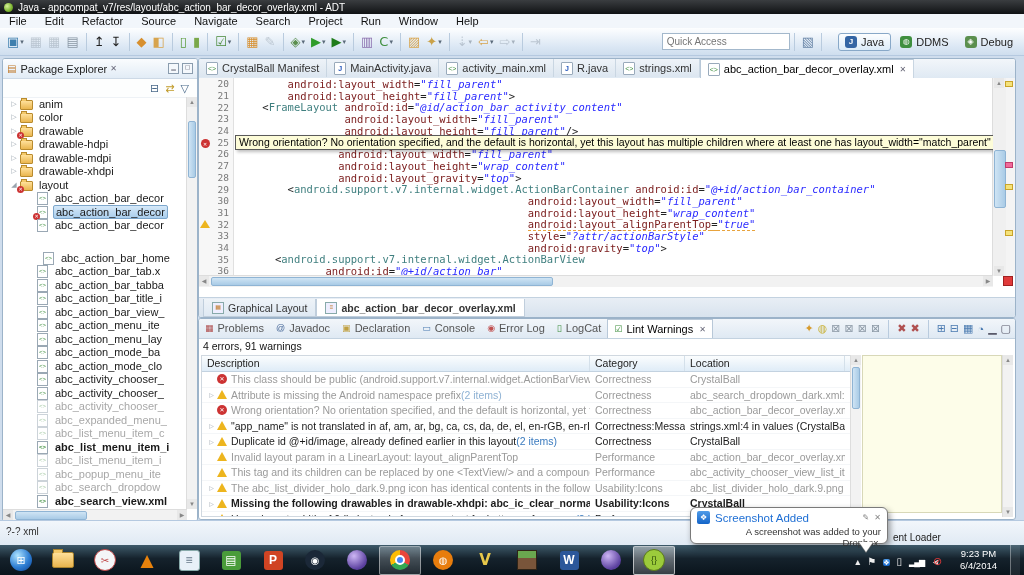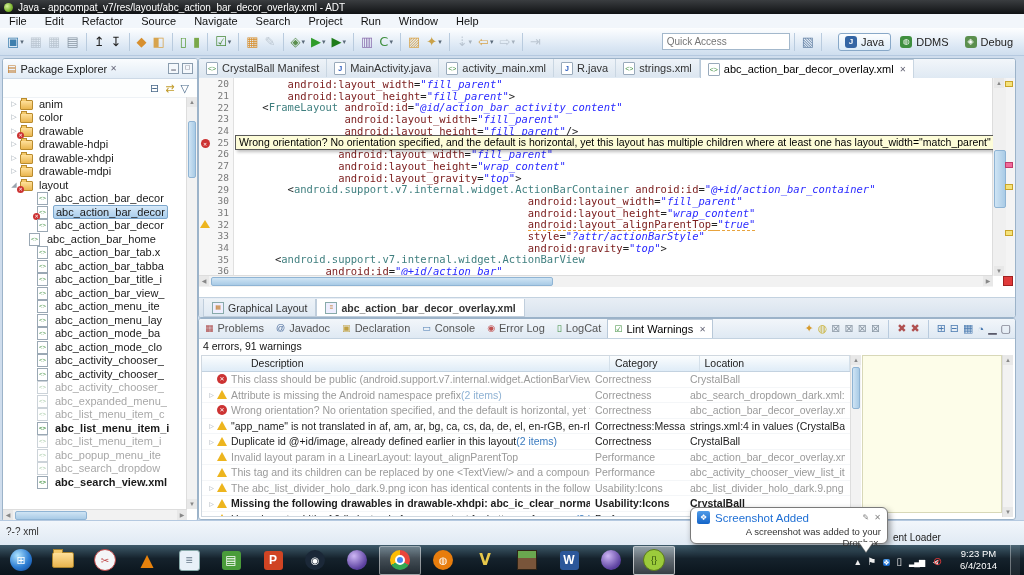--- a/index.html
+++ b/index.html
@@ -97,21 +97,21 @@
   .stic{width:10px;height:10px;margin-right:4px;border:1px solid #8aa;background:#eef;font-size:6px;line-height:9px;text-align:center;color:#c07828;}
   
   #bottom{left:198px;top:318px;width:816px;height:200px;}
   .btab{height:18px;display:flex;align-items:center;padding:0 6px;font-size:11px;color:#555;white-space:nowrap;}
   .btab.active{background:#fff;border:1px solid #b8c8d8;border-bottom:none;color:#000;}
   .btic{font-size:9px;margin-right:4px;}
   #bot-tools{margin-left:auto;display:flex;align-items:center;gap:4px;padding-right:4px;font-size:11px;color:#5a7a9a;}
   #bot-tools .lt{font-size:11px;}
   #summary{position:absolute;left:4px;top:21px;font-size:10.5px;color:#111;}
   #lint{position:absolute;left:2px;top:36px;width:648px;bottom:2px;overflow:hidden;border:1px solid #d0d8e0;}
-  .lt-head{height:15px;display:flex;background:linear-gradient(#fbfdfe,#dfecf7);border-bottom:1px solid #c3d2e0;font-size:10.5px;color:#222;padding-left:44px;}
+  .lt-head{height:15px;display:flex;background:linear-gradient(#fbfdfe,#dfecf7);border-bottom:1px solid #c3d2e0;font-size:10.5px;color:#222;}
   .lt-head .hc{padding:0 5px;line-height:15px;border-right:1px solid #d4e0ea;box-sizing:border-box;}
   .lt-row{height:14.5px;display:flex;align-items:center;font-size:10.5px;color:#1c1c1c;white-space:nowrap;border-bottom:1px solid #f4f6f8;}
   .lt-row.dim{color:#9a9a9a;}
   .lt-row.bold{font-weight:bold;}
   .lc{padding:0 5px;overflow:hidden;box-sizing:border-box;flex:none;display:flex;align-items:center;}
   .c-desc{width:388px;} .c-cat{width:95px;} .c-loc{width:160px;}
   .exp{width:9px;flex:none;font-size:6px;color:#98a2ac;text-align:center;}
   .sev{flex:none;margin:0 4px 0 1px;}
   .sev.e{width:10px;height:10px;border-radius:50%;background:#cc3333;color:#fff;font-size:6px;line-height:10px;text-align:center;font-weight:bold;}
   .sev.w{width:0;height:0;border-left:5px solid transparent;border-right:5px solid transparent;border-bottom:9px solid #edb51e;}
@@ -349,28 +349,28 @@
           <span class="iw">
             <span class="ficon"></span>
           </span>
           <span class="lbl">drawable-hdpi</span>
         </div>
         <div class="trow" style="padding-left: 6px;">
           <span class="arr">▷</span>
           <span class="iw">
             <span class="ficon"></span>
           </span>
-          <span class="lbl">drawable-xhdpi</span>
+          <span class="lbl">drawable-mdpi</span>
         </div>
         <div class="trow" style="padding-left: 6px;">
           <span class="arr">▷</span>
           <span class="iw">
             <span class="ficon"></span>
           </span>
-          <span class="lbl">drawable-mdpi</span>
+          <span class="lbl">drawable-xhdpi</span>
         </div>
         <div class="trow" style="padding-left: 6px;">
           <span class="arr">◢</span>
           <span class="iw">
             <span class="ficon"></span>
             <span class="badge-e">✕</span>
           </span>
           <span class="lbl">layout</span>
         </div>
         <div class="trow" style="padding-left: 22px;">
@@ -388,21 +388,21 @@
           </span>
           <span class="lbl">abc_action_bar_decor</span>
         </div>
         <div class="trow" style="padding-left: 22px;">
           <span class="arr"></span>
           <span class="iw">
             <span class="xicon">&lt;&gt;</span>
           </span>
           <span class="lbl">abc_action_bar_decor</span>
         </div>
-        <div class="trow" style="padding-left: 14px;">
+        <div class="trow" style="padding-left: 28px; margin-top: 19px;">
           <span class="arr"></span>
           <span class="iw">
             <span class="xicon">&lt;&gt;</span>
           </span>
           <span class="lbl">abc_action_bar_home</span>
         </div>
         <div class="trow" style="padding-left: 22px;">
           <span class="arr"></span>
           <span class="iw">
             <span class="xicon">&lt;&gt;</span>

